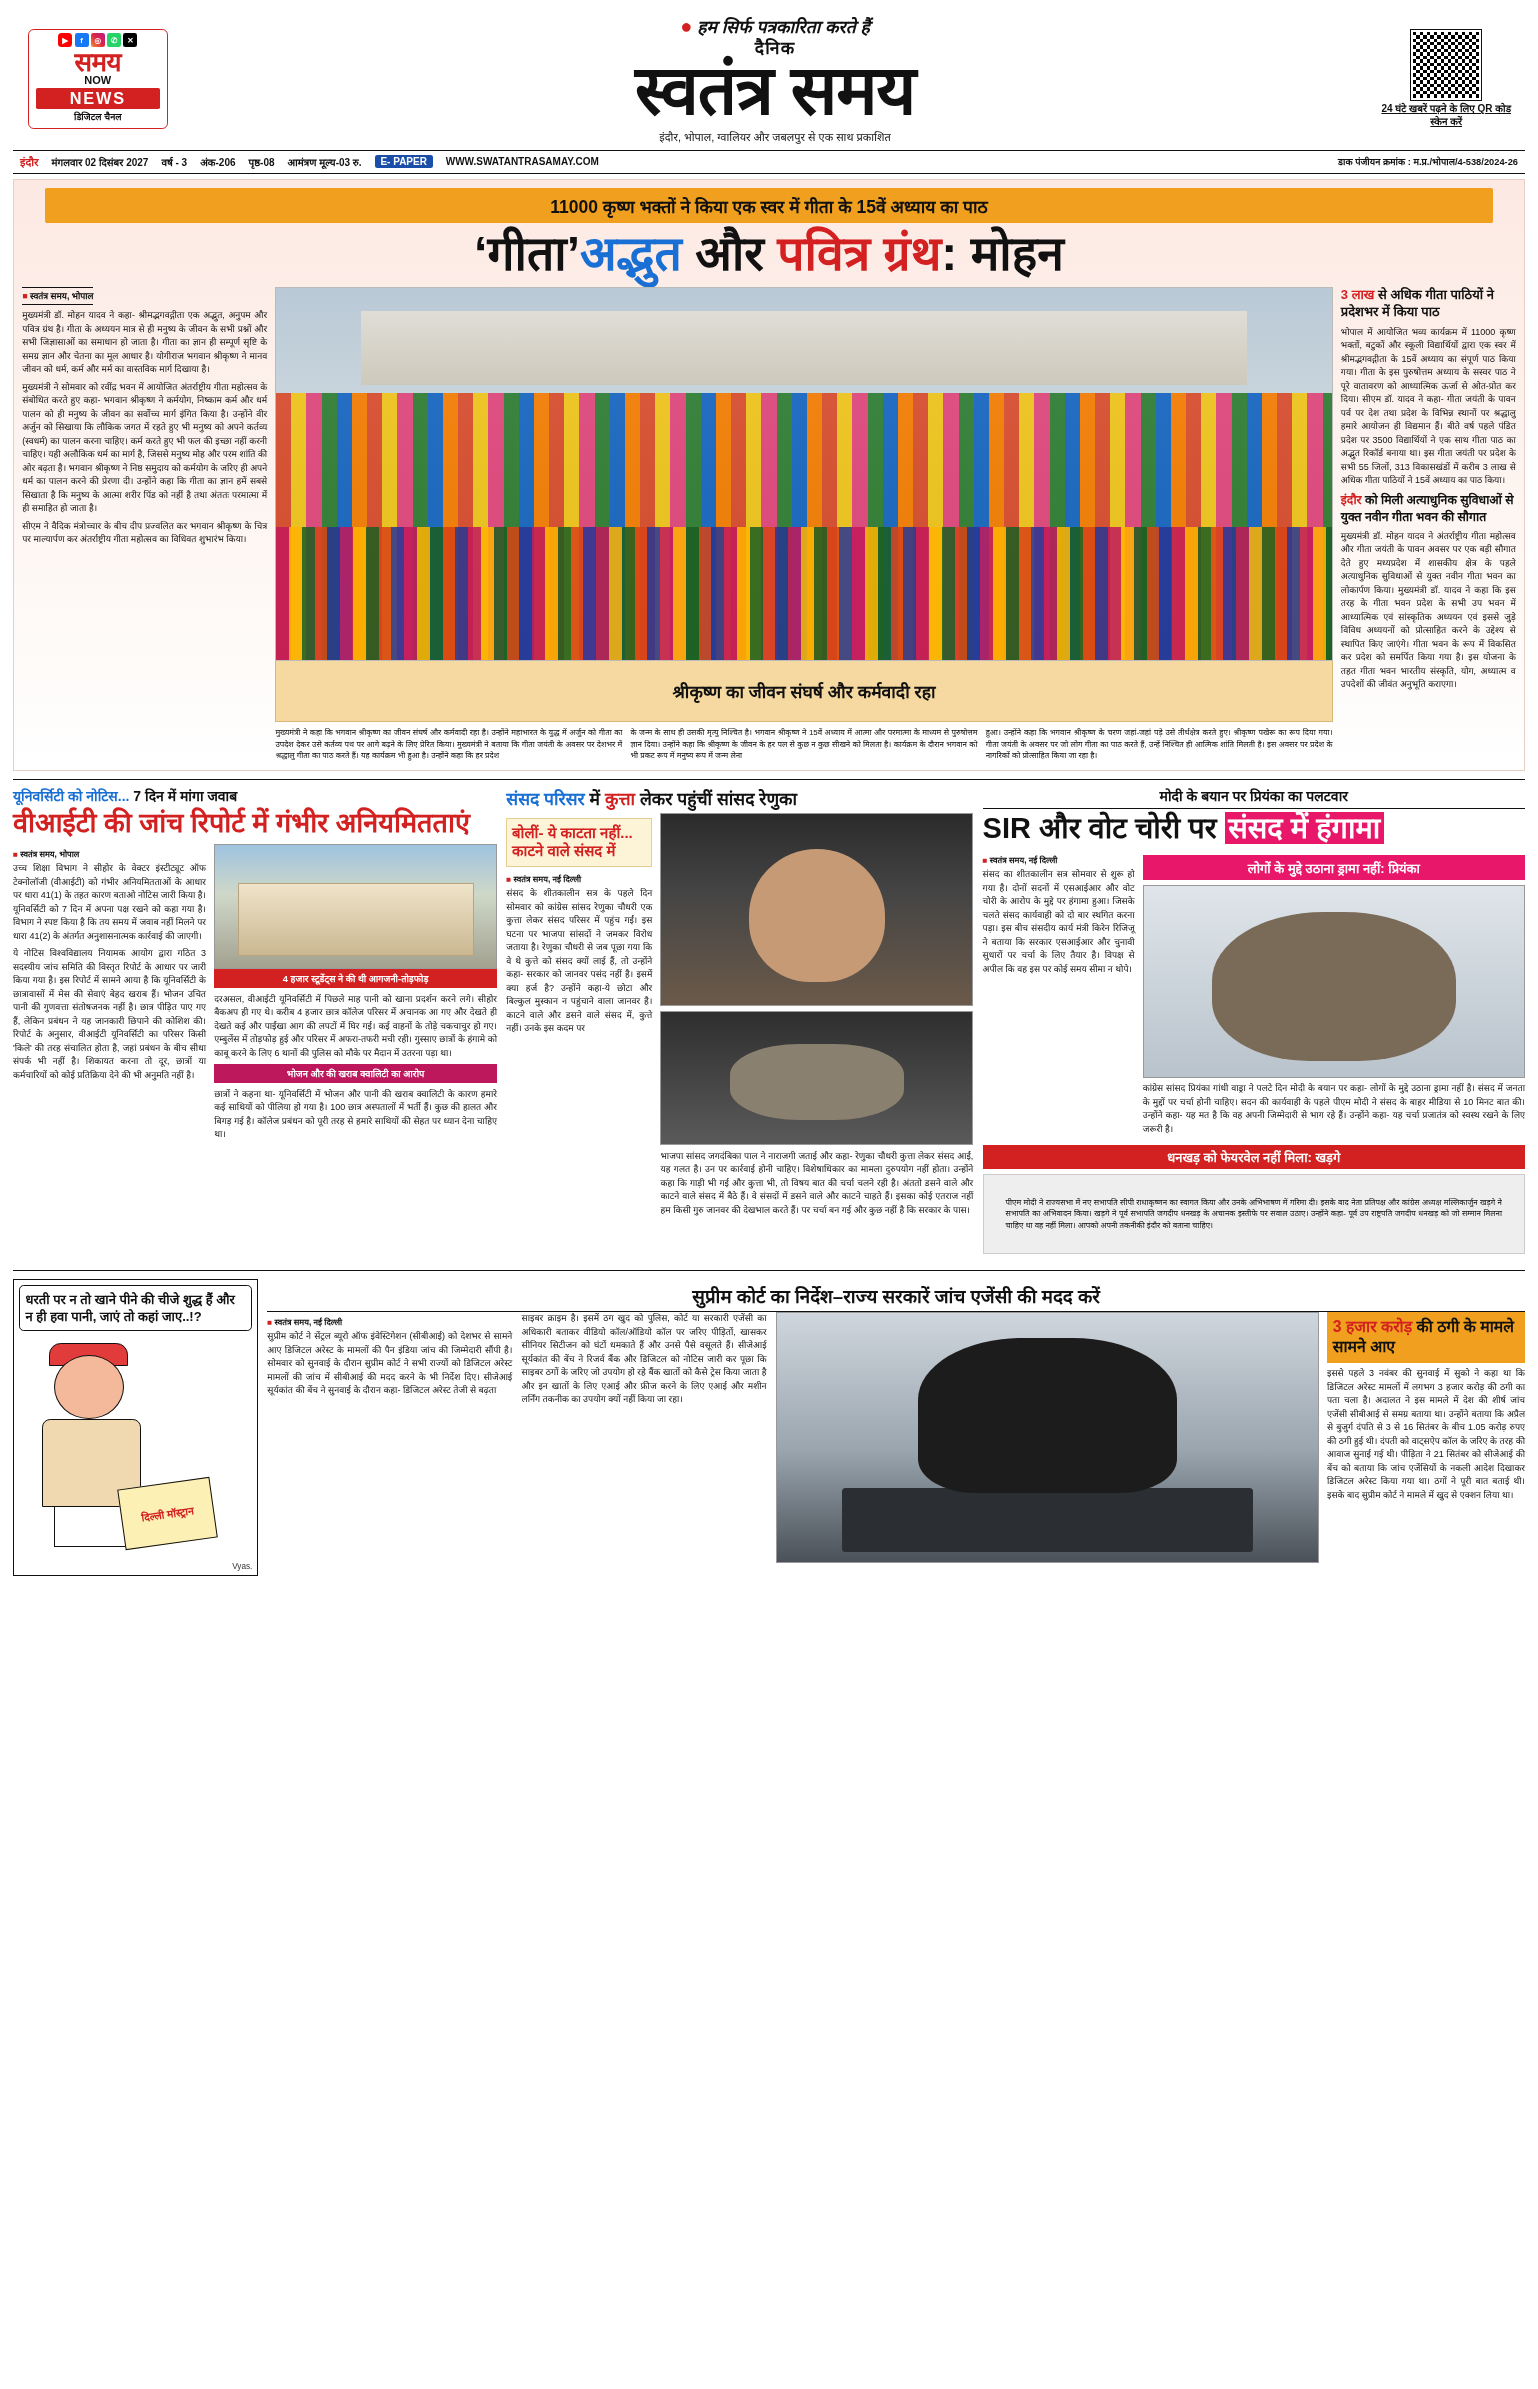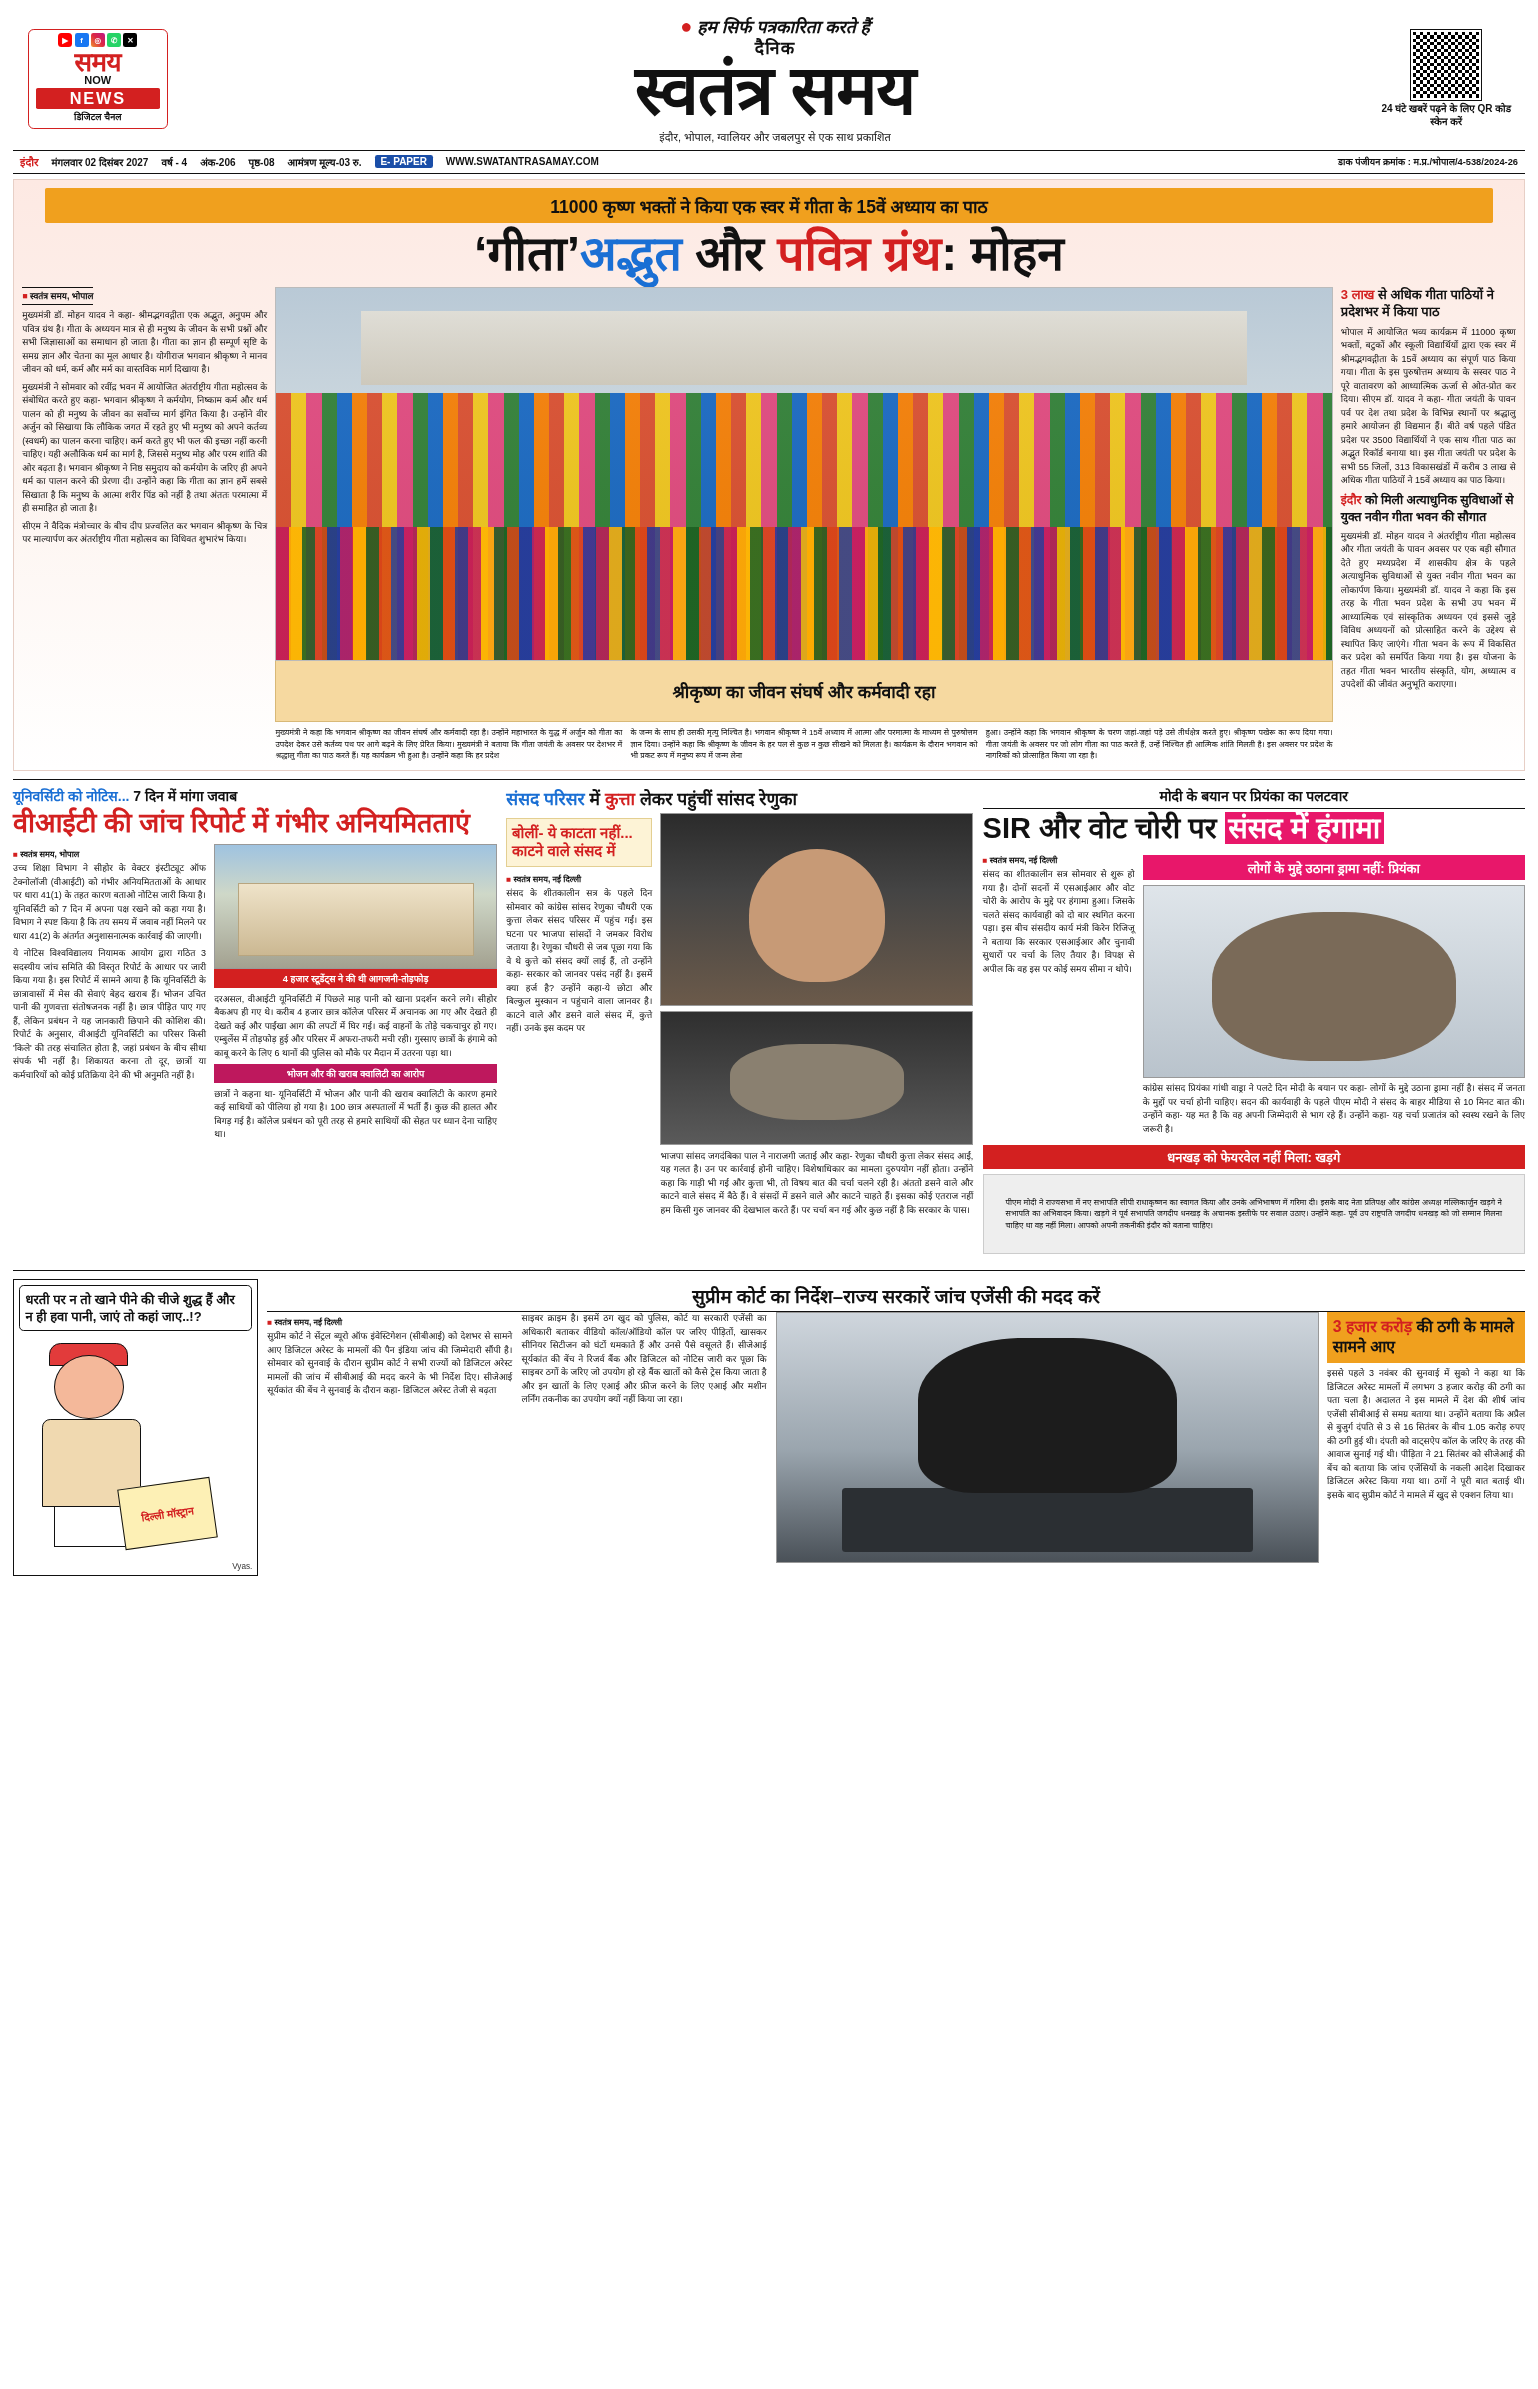--- a/index.html
+++ b/index.html
@@ -67,21 +67,21 @@
   .paper-strap { font-size:11px; color:#111; margin-top:3.5px; }
   .qr-box { width:146px; text-align:center; }
   .qr-img {
     width:70px; height:70px; margin:0 auto;
     background:
       repeating-linear-gradient(0deg,#000 0 3.5px,#fff 3.5px 7px),
       repeating-linear-gradient(90deg,#000 0 3.5px,#fff 3.5px 7px);
     background-blend-mode: difference;
     border:2.9px solid #fff; outline:1.2px solid #111;
   }
-  .qr-cap { font-size:10px; font-weight:700; margin-top:3.5px; line-height:1.25; }
+  .qr-cap { font-size:10px; font-weight:700; margin-top:3.5px; line-height:1.25;text-decoration:underline; }
 
   
   .infobar {
     border-top:1.8px solid #111; border-bottom:1.8px solid #111;
     display:flex; align-items:center; justify-content:space-between;
     padding:3.5px 7px; margin-top:4.7px; font-size:10px; font-weight:600;
   }
   .infobar .left { display:flex; gap:13px; align-items:center;}
   .infobar .city { color:#d32020; font-weight:800; font-size:11px;}
   .epaper { background:#1a4ea8; color:#fff; padding:1.2px 5.8px; border-radius:2.3px; font-weight:800;}
@@ -274,21 +274,21 @@
     <div class="qr-box">
       <div class="qr-img"></div>
       <div class="qr-cap">24 घंटे खबरें पढ़ने के लिए QR कोड स्केन करें</div>
     </div>
   </div>
 
   <div class="infobar">
     <div class="left">
       <span class="city">इंदौर</span>
       <span>मंगलवार 02 दिसंबर 2027</span>
-      <span>वर्ष - 4</span>
+      <span>वर्ष - 3</span>
       <span>अंक-206</span>
       <span>पृष्ठ-08</span>
       <span>आमंत्रण मूल्य-03 रु.</span>
       <span class="epaper">E- PAPER</span>
       <span class="site">WWW.SWATANTRASAMAY.COM</span>
     </div>
     <div class="right">डाक पंजीयन क्रमांक : म.प्र./भोपाल/4-538/2024-26</div>
   </div>
 
   <div class="lead">

